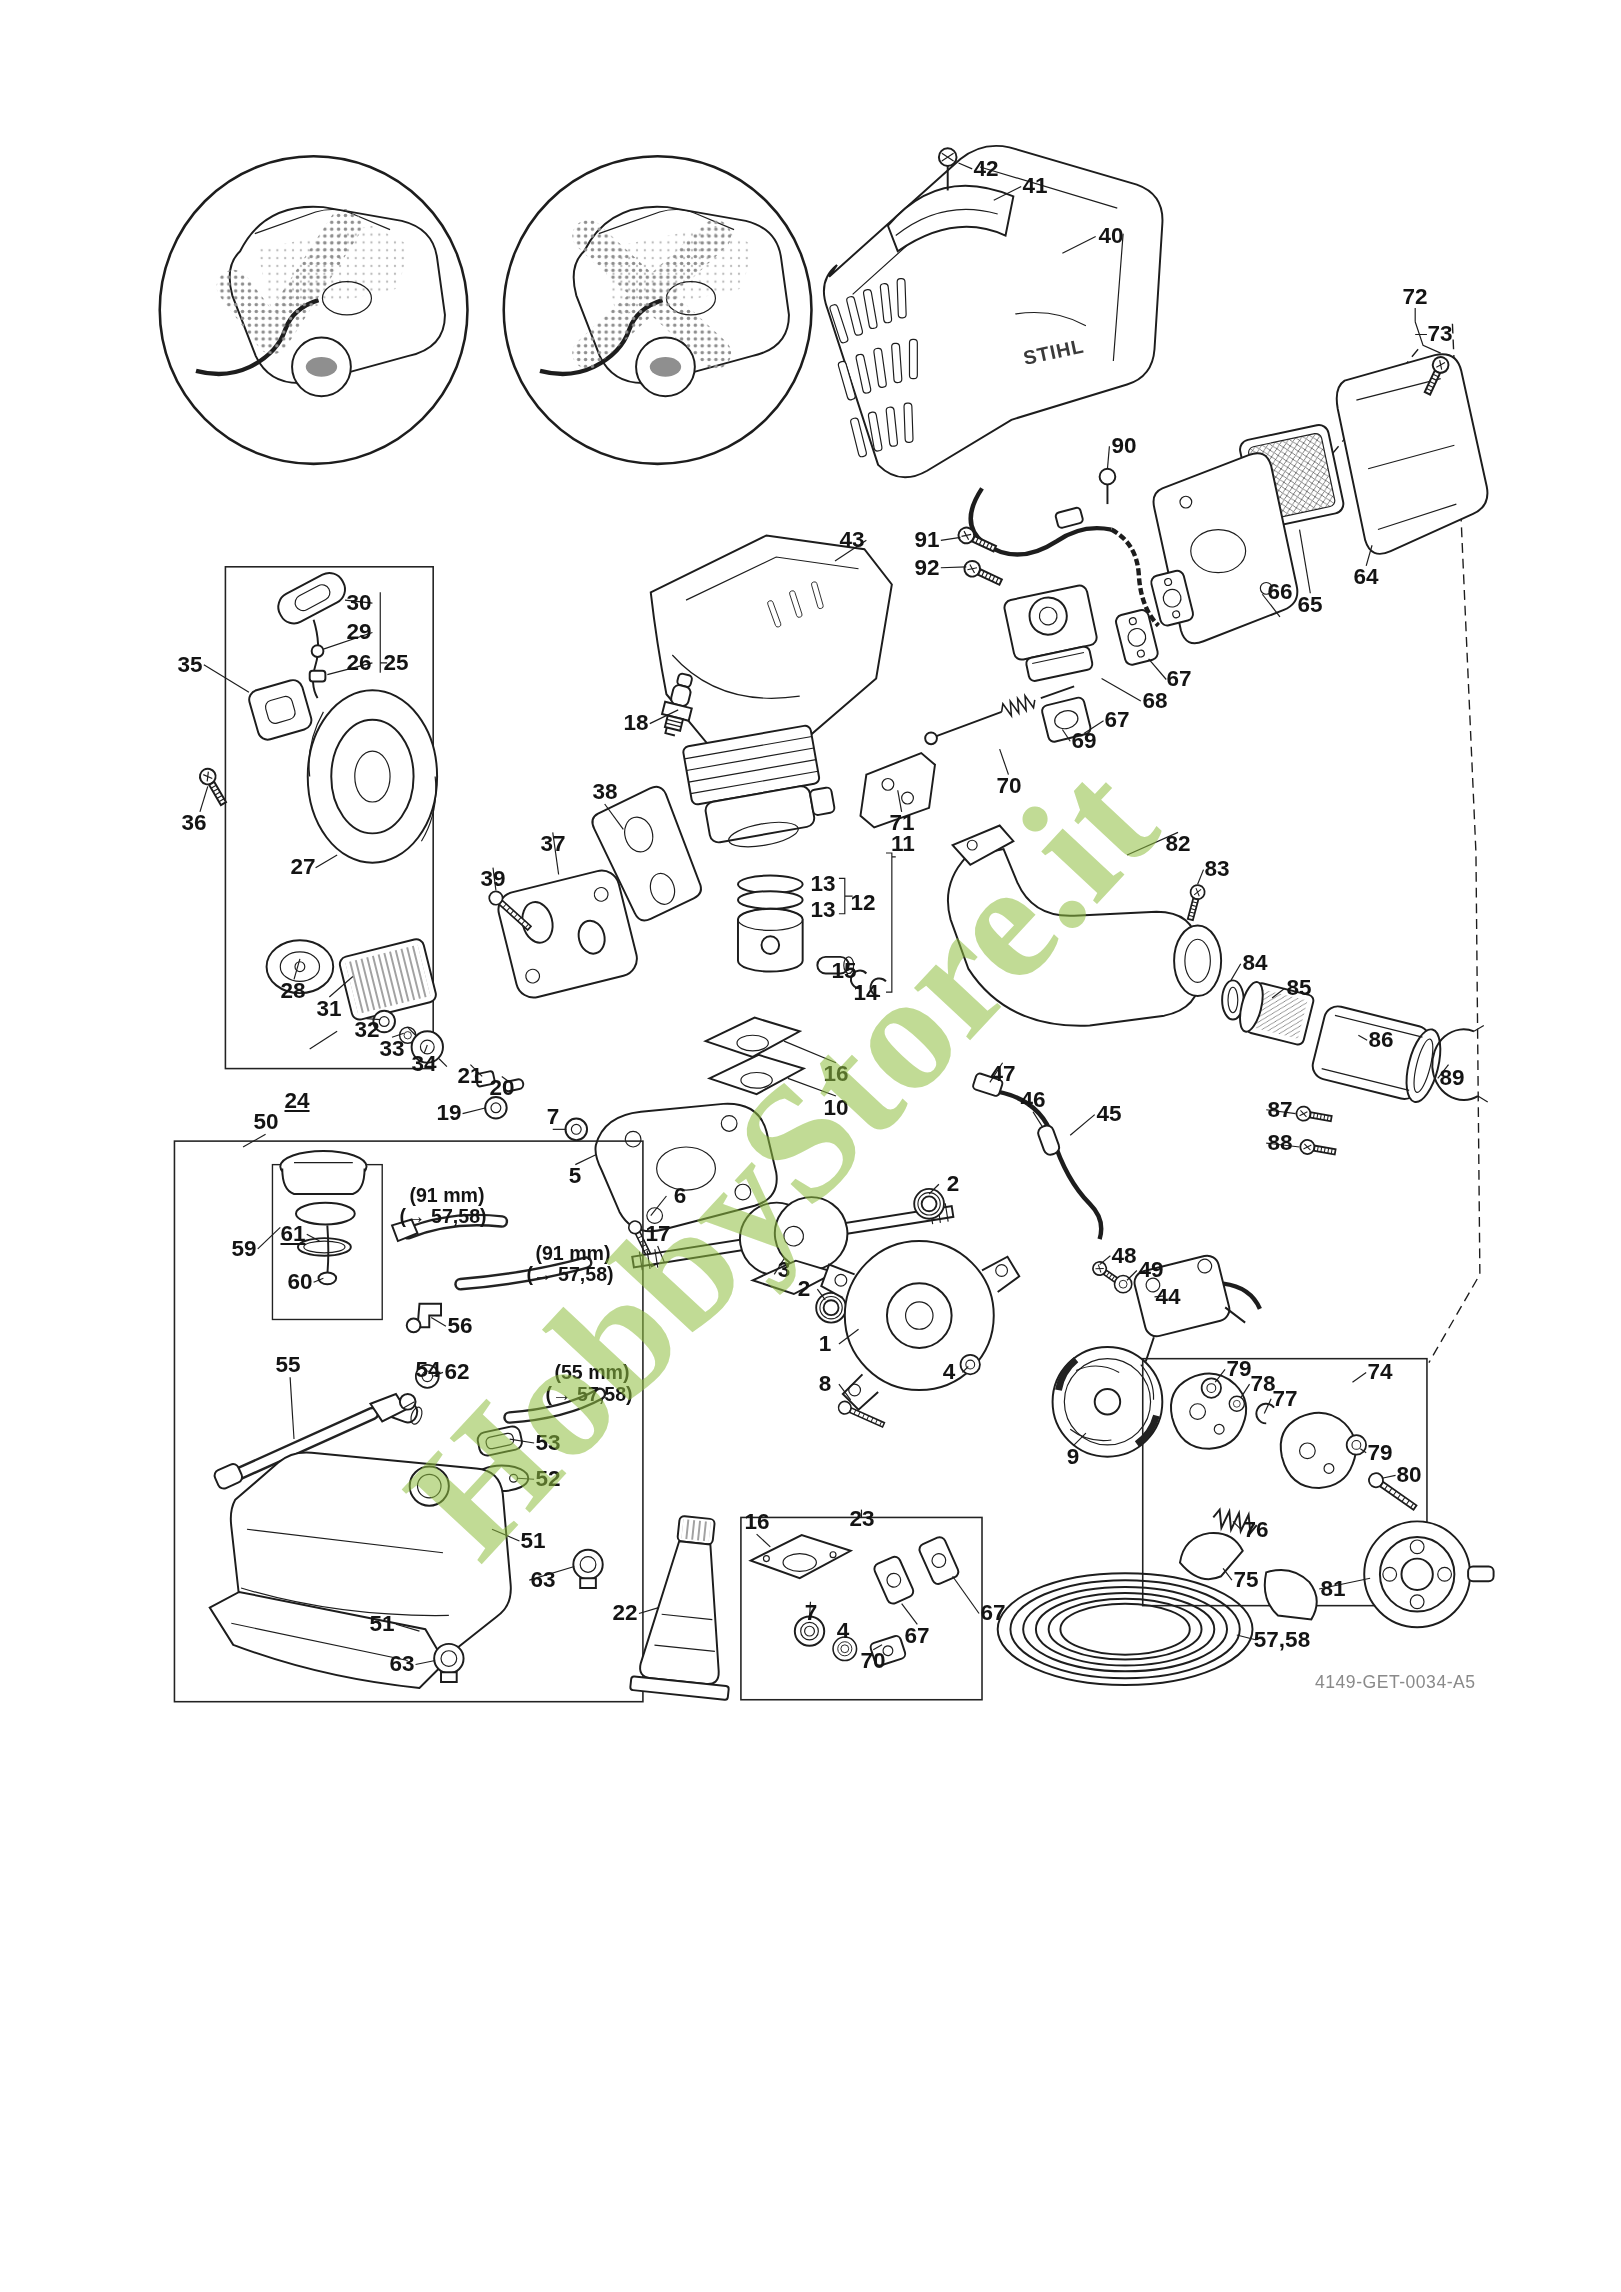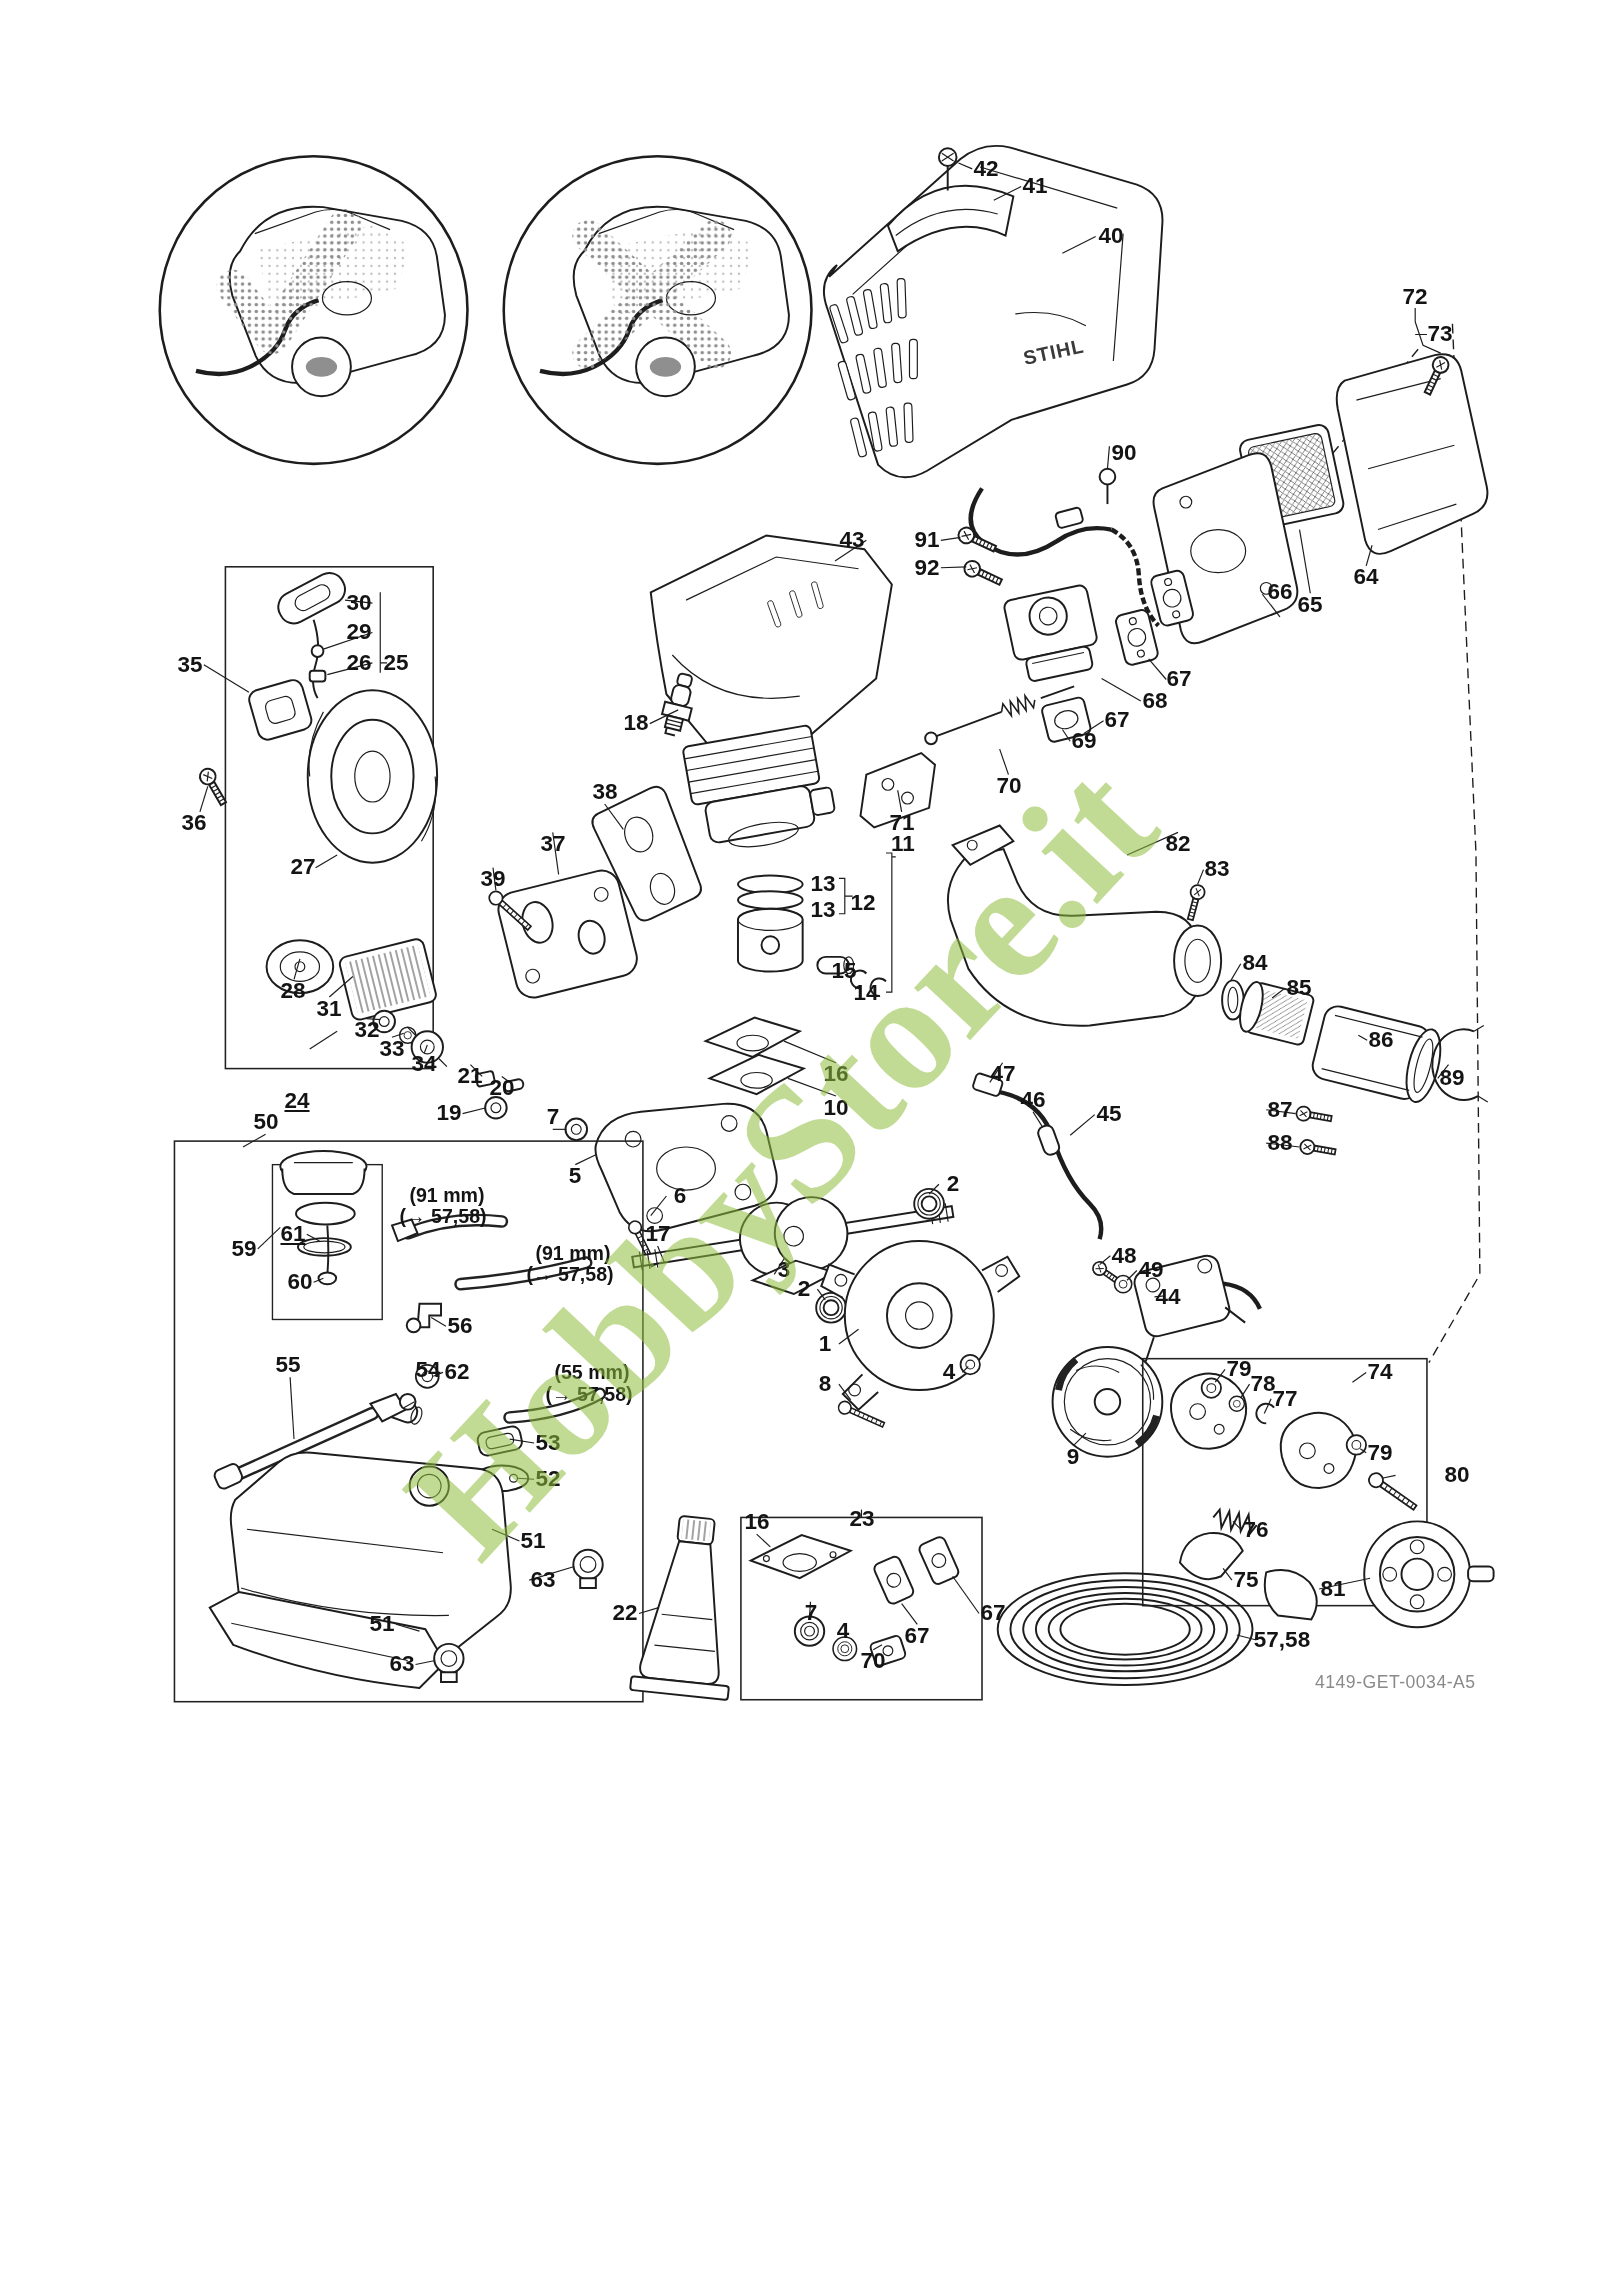--- a/index.html
+++ b/index.html
@@ -751,21 +751,21 @@
     <path class="leader" d="M 1282 1673 L 1262 1668"></path>
   </g>
 </svg>
 
 <div class="labels">
       <div class="part-label" style="left: 986px; top: 169px;">42</div>
       <div class="part-label" style="left: 1035px; top: 186px;">41</div>
       <div class="part-label" style="left: 1111px; top: 236px;">40</div>
       <div class="part-label" style="left: 1415px; top: 297px;">72</div>
       <div class="part-label" style="left: 1440px; top: 334px;">73</div>
-      <div class="part-label" style="left: 1124px; top: 446px; margin-top: 7px;">90</div>
+      <div class="part-label" style="left: 1124px; top: 446px;">90</div>
       <div class="part-label" style="left: 927px; top: 540px;">91</div>
       <div class="part-label" style="left: 927px; top: 568px;">92</div>
       <div class="part-label" style="left: 852px; top: 540px;">43</div>
       <div class="part-label" style="left: 1366px; top: 577px;">64</div>
       <div class="part-label" style="left: 1310px; top: 605px;">65</div>
       <div class="part-label" style="left: 1280px; top: 592px; text-align: center;">66</div>
       <div class="part-label" style="left: 1179px; top: 679px;">67</div>
       <div class="part-label" style="left: 1155px; top: 701px;">68</div>
       <div class="part-label" style="left: 1117px; top: 720px;">67</div>
       <div class="part-label" style="left: 1084px; top: 741px;">69</div>
@@ -832,21 +832,21 @@
       <div class="part-label" style="left: 825px; top: 1384px;">8</div>
       <div class="part-label" style="left: 949px; top: 1372px;">4</div>
       <div class="part-label" style="left: 1073px; top: 1457px;">9</div>
       <div class="part-label" style="left: 1239px; top: 1369px;">79</div>
       <div class="part-label" style="left: 1263px; top: 1384px;">78</div>
       <div class="part-label" style="left: 1285px; top: 1399px;">77</div>
       <div class="part-label" style="left: 1380px; top: 1372px;">74</div>
       <div class="part-label" style="left: 548px; top: 1443px;">53</div>
       <div class="part-label" style="left: 548px; top: 1479px;">52</div>
       <div class="part-label" style="left: 1380px; top: 1453px;">79</div>
-      <div class="part-label" style="left: 1409px; top: 1475px; margin-left: 48px;">80</div>
+      <div class="part-label" style="left: 1409px; top: 1475px;">80</div>
       <div class="part-label" style="left: 1256px; top: 1530px;">76</div>
       <div class="part-label" style="left: 1246px; top: 1580px;">75</div>
       <div class="part-label" style="left: 1333px; top: 1589px;">81</div>
       <div class="part-label" style="left: 533px; top: 1541px;">51</div>
       <div class="part-label" style="left: 543px; top: 1580px;">63</div>
       <div class="part-label" style="left: 625px; top: 1613px;">22</div>
       <div class="part-label" style="left: 862px; top: 1519px;">23</div>
       <div class="part-label" style="left: 757px; top: 1522px;">16</div>
       <div class="part-label" style="left: 382px; top: 1624px;">51</div>
       <div class="part-label" style="left: 402px; top: 1664px;">63</div>

